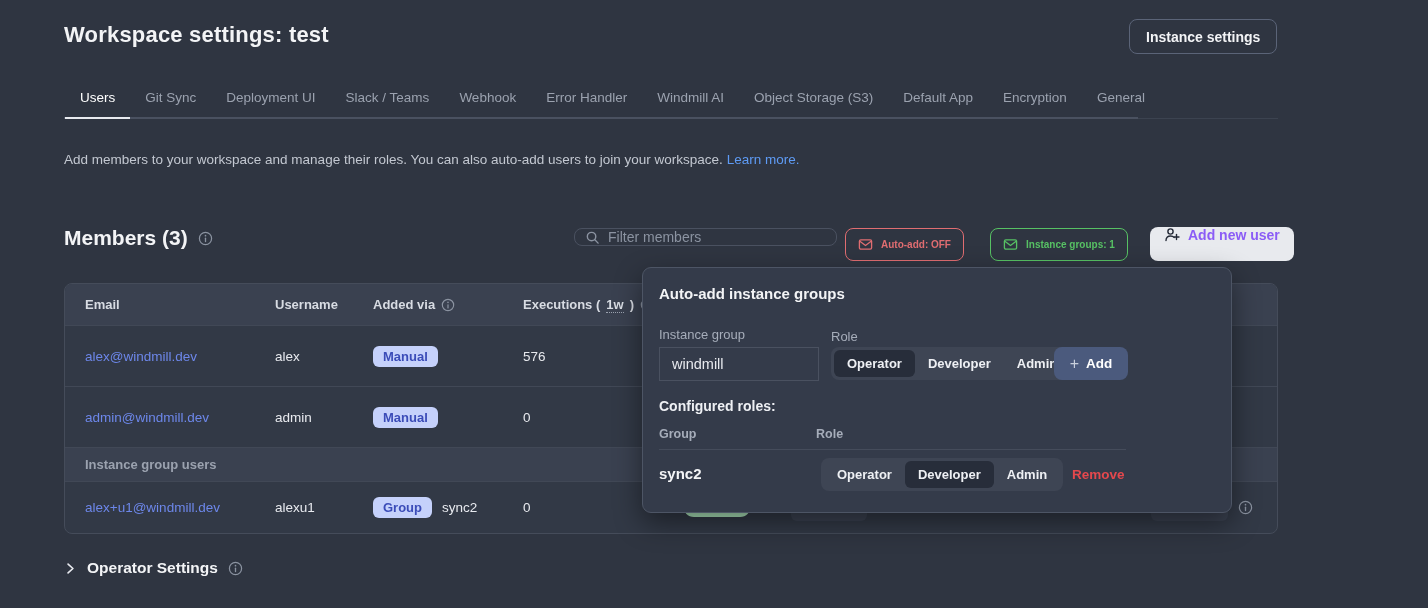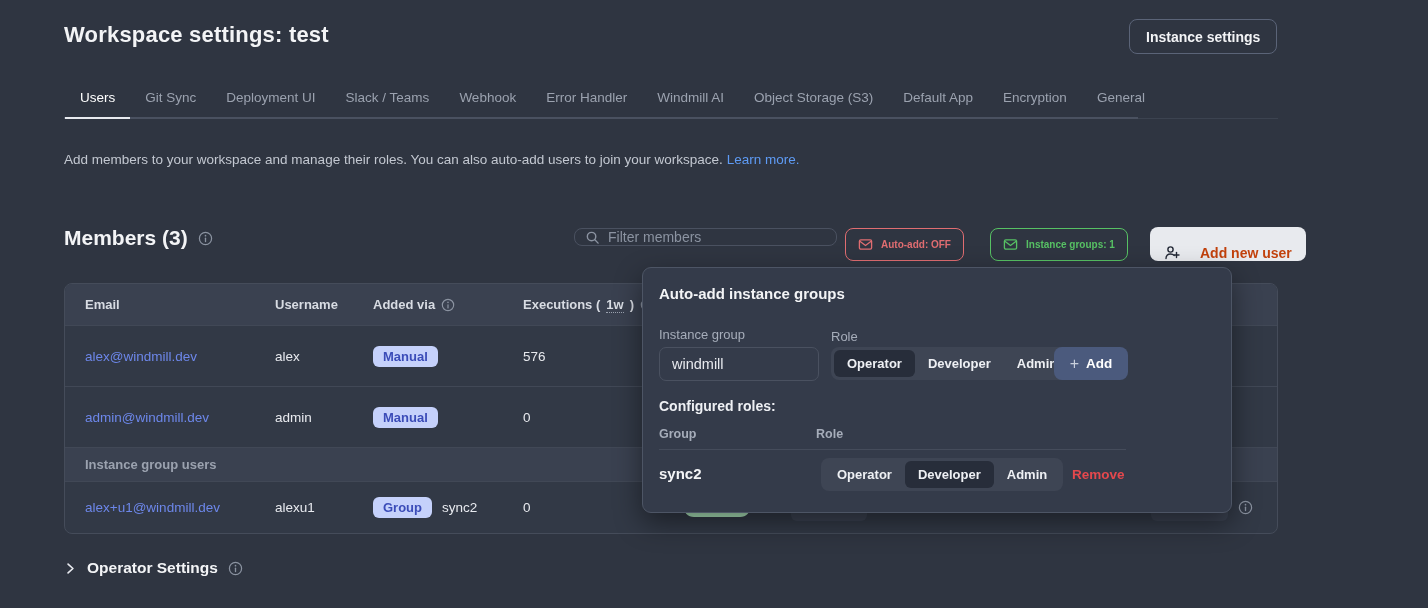--- a/index.html
+++ b/index.html
@@ -49,22 +49,22 @@
   .search-box input::placeholder { color:#8b93a1; }
   .pill-btn {
     height:33px; border-radius:8px; padding:0 12px;
     display:flex; align-items:center; gap:8px; background:transparent;
     font-size:10px; font-weight:bold; cursor:pointer;
   }
   .autoadd-btn { left:845px; top:228px; border:1px solid #e06d71; color:#e06d71; }
   .igroups-btn { left:990px; top:228px; border:1px solid #57c164; color:#57c164; }
   .addnew-btn {
     left:1150px; top:227px; height:34px; border:none; border-radius:8px; padding:0 14px;
-    background:#e8eaee; color:#c2410c; font-size:14px; font-weight:bold;
-    display:flex; align-items:flex-end; gap:20px; cursor:pointer;
+    background:#e8eaee; color:#8b5cf6; font-size:14px; font-weight:bold;
+    display:flex; align-items:flex-start; gap:8px; cursor:pointer;
   }
 
   
   .members-table {
     left:64px; top:283px; width:1214px;
     border:1px solid #454c5a; border-radius:8px; overflow:hidden;
     background:#323946;
   }
   .t-header { position:relative; height:41px; background:#3a4150; }
   .t-header .cell { position:absolute; top:0; height:41px; display:flex; align-items:center; gap:6px; font-size:13px; font-weight:bold; color:#d8dce3; }
@@ -89,21 +89,21 @@
   
   .popup {
     left:642px; top:267px; width:590px; height:246px;
     background:#343b4a; border:1px solid #4d5565; border-radius:9px;
     box-shadow:0 10px 28px rgba(0,0,0,.45); z-index:5;
   }
   .popup .p-title { position:absolute; left:16px; top:17px; font-size:15px; font-weight:bold; color:#f3f4f6; }
   .popup .p-label { position:absolute; font-size:13px; color:#a6adba; }
   .popup .p-input {
     position:absolute; left:16px; top:79px; width:160px; height:34px;
-    background:transparent; border:1px solid #4a5160; border-radius:7px;
+    background:transparent; border:1px solid #4a5160; border-radius:0;
     color:#e8eaef; font-family:"Liberation Sans", sans-serif; font-size:14.5px; padding:0 12px; outline:none;
   }
   .segmented {
     position:absolute; height:33px; background:#3e4554; border-radius:8px;
     display:flex; align-items:center; padding:3px;
   }
   .segment {
     height:27px; display:flex; align-items:center; padding:0 13px;
     font-size:13px; font-weight:bold; color:#eef0f4; border-radius:6px; cursor:pointer; white-space:nowrap;
   }

